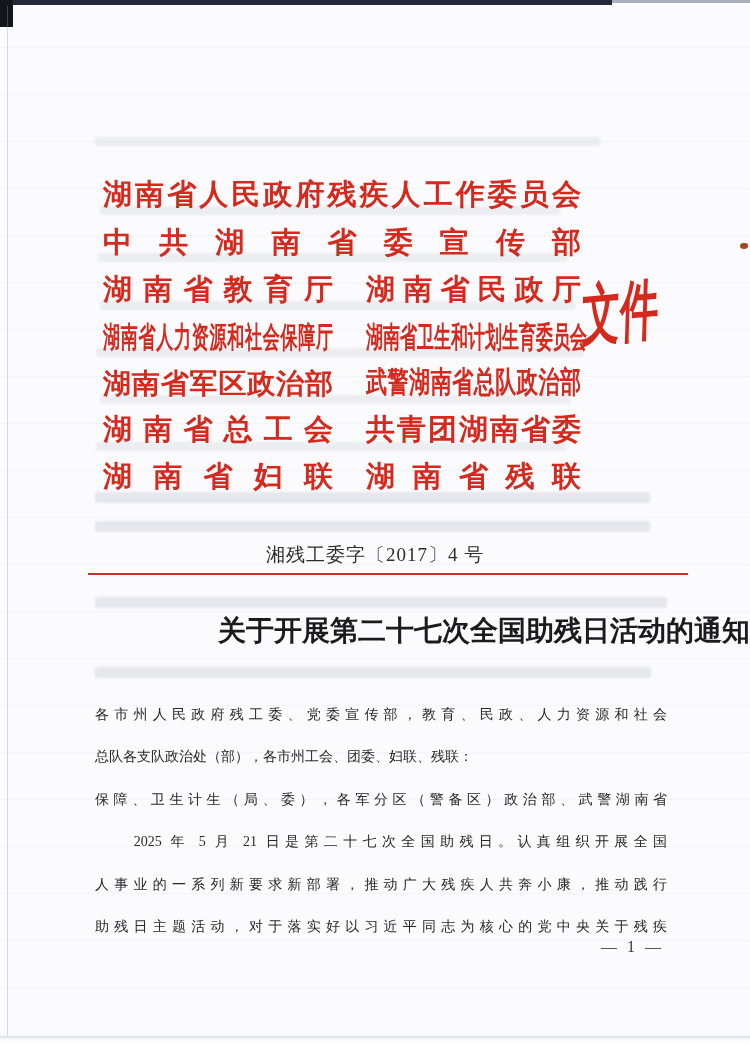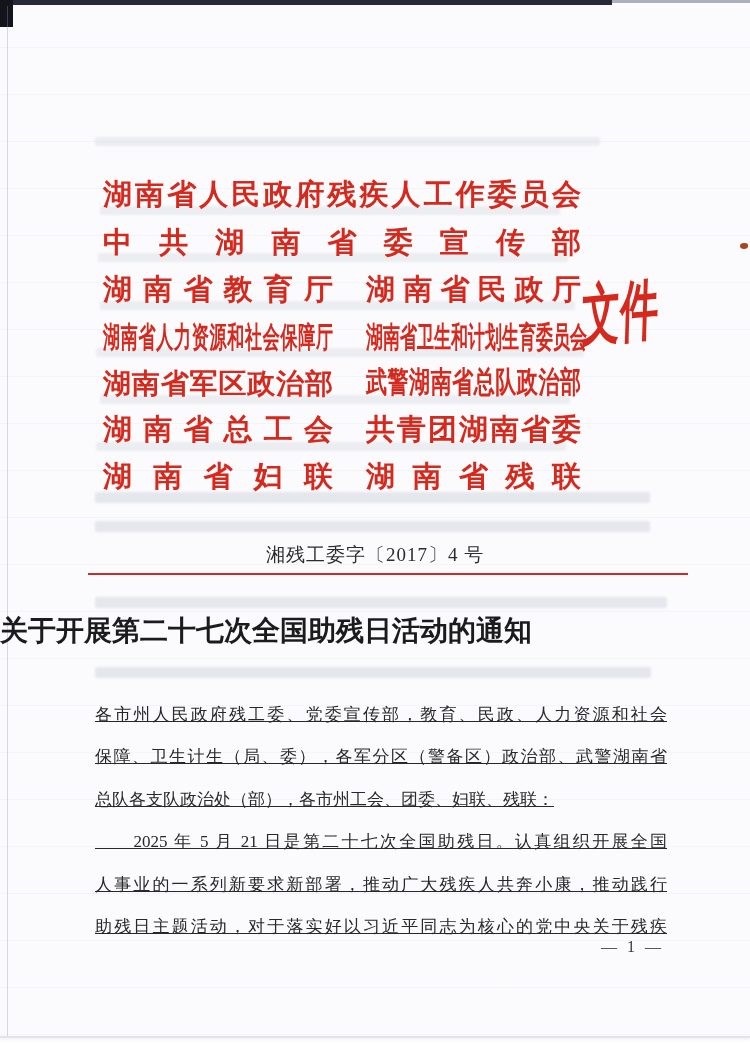--- a/index.html
+++ b/index.html
@@ -58,27 +58,27 @@
   }
   .doc-number{
     position:absolute;left:0;top:542px;width:750px;text-align:center;
     font-size:19px;color:#2c2c2e;letter-spacing:1px;
   }
   .red-rule{
     position:absolute;left:88px;top:573px;width:600px;height:2px;
     background:var(--rule-red,#c9302a);
   }
   .doc-title{
-    position:absolute;left:0;top:612px;width:750px;text-align:left;
+    position:absolute;left:0;top:612px;width:750px;text-align:right;
     font-family:"Liberation Sans","DejaVu Sans",sans-serif;
     font-weight:700;font-size:28px;color:#1b1b1d;letter-spacing:0px;
   }
   .body-block{
     position:absolute;left:95px;top:694px;width:572px;
-    font-size:17px;color:#28282a;line-height:42.4px;text-decoration:underline;
+    font-size:14px;color:#28282a;line-height:42.4px;
   }
   .bline{white-space:normal;}
   .bline.just{text-align:justify;text-align-last:justify;text-justify:inter-character;}
   .page-number{
     position:absolute;left:601px;top:938px;
     font-size:16px;color:#3a3a3c;letter-spacing:3px;white-space:nowrap;
   }
   .ghost{
     position:absolute;background:rgba(105,115,140,0.10);
     height:9px;border-radius:2px;filter:blur(1.2px);
@@ -252,21 +252,21 @@
   <div class="doc-mark">文件</div>
   <div class="red-speck"></div>
 
   <div class="doc-number">湘残工委字〔2017〕4 号</div>
   <div class="red-rule"></div>
 
   <div class="doc-title">关于开展第二十七次全国助残日活动的通知</div>
 
   <div class="body-block">
       <div class="bline just">各市州人民政府残工委、党委宣传部，教育、民政、人力资源和社会</div>
+      <div class="bline">总队各支队政治处（部），各市州工会、团委、妇联、残联：</div>
       <div class="bline just">保障、卫生计生（局、委），各军分区（警备区）政治部、武警湖南省</div>
-      <div class="bline">总队各支队政治处（部），各市州工会、团委、妇联、残联：</div>
       <div class="bline just">　　2025 年 5 月 21 日是第二十七次全国助残日。认真组织开展全国</div>
       <div class="bline just">人事业的一系列新要求新部署，推动广大残疾人共奔小康，推动践行</div>
       <div class="bline just">助残日主题活动，对于落实好以习近平同志为核心的党中央关于残疾</div>
     </div>
 
   <div class="page-number">— 1 —</div>
 </div>
 
 </body></html>

